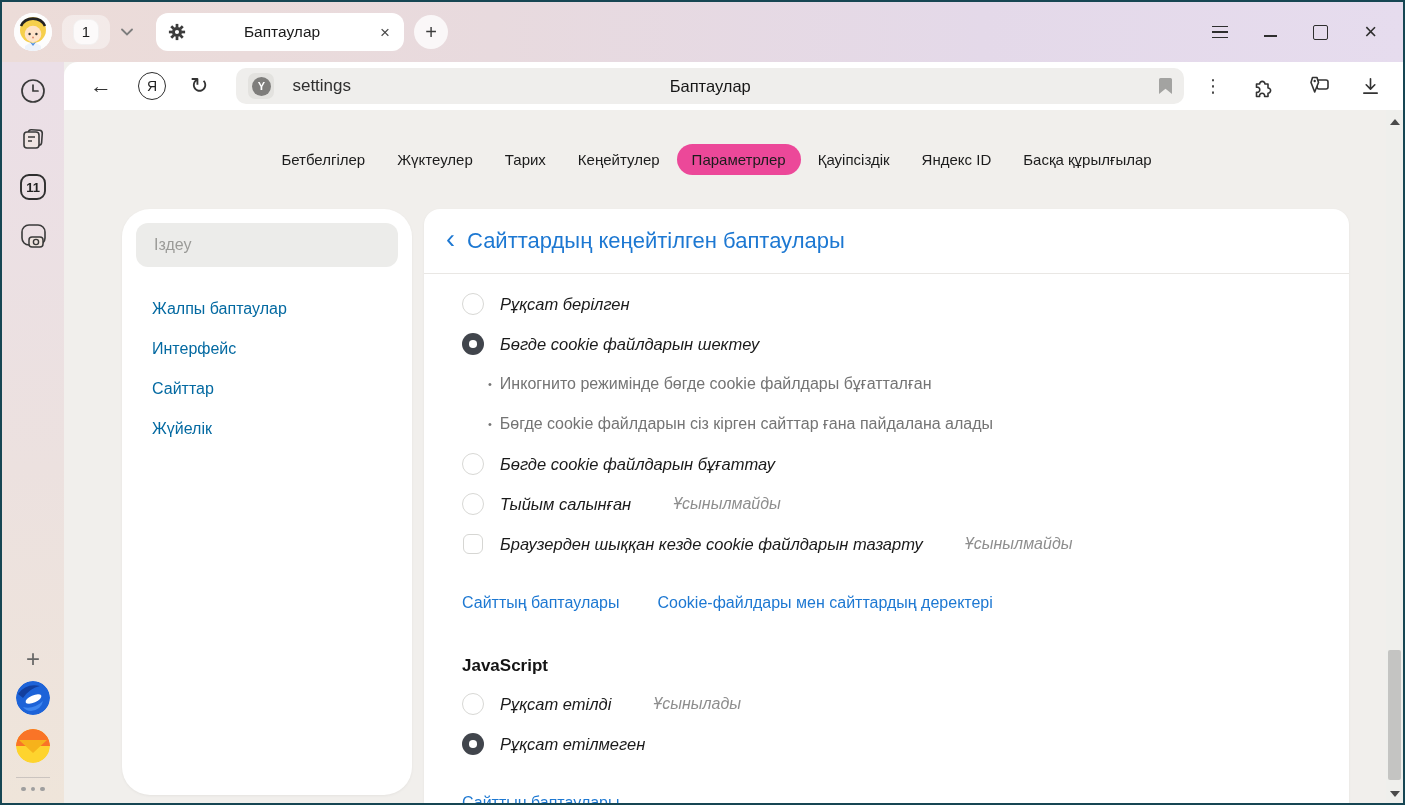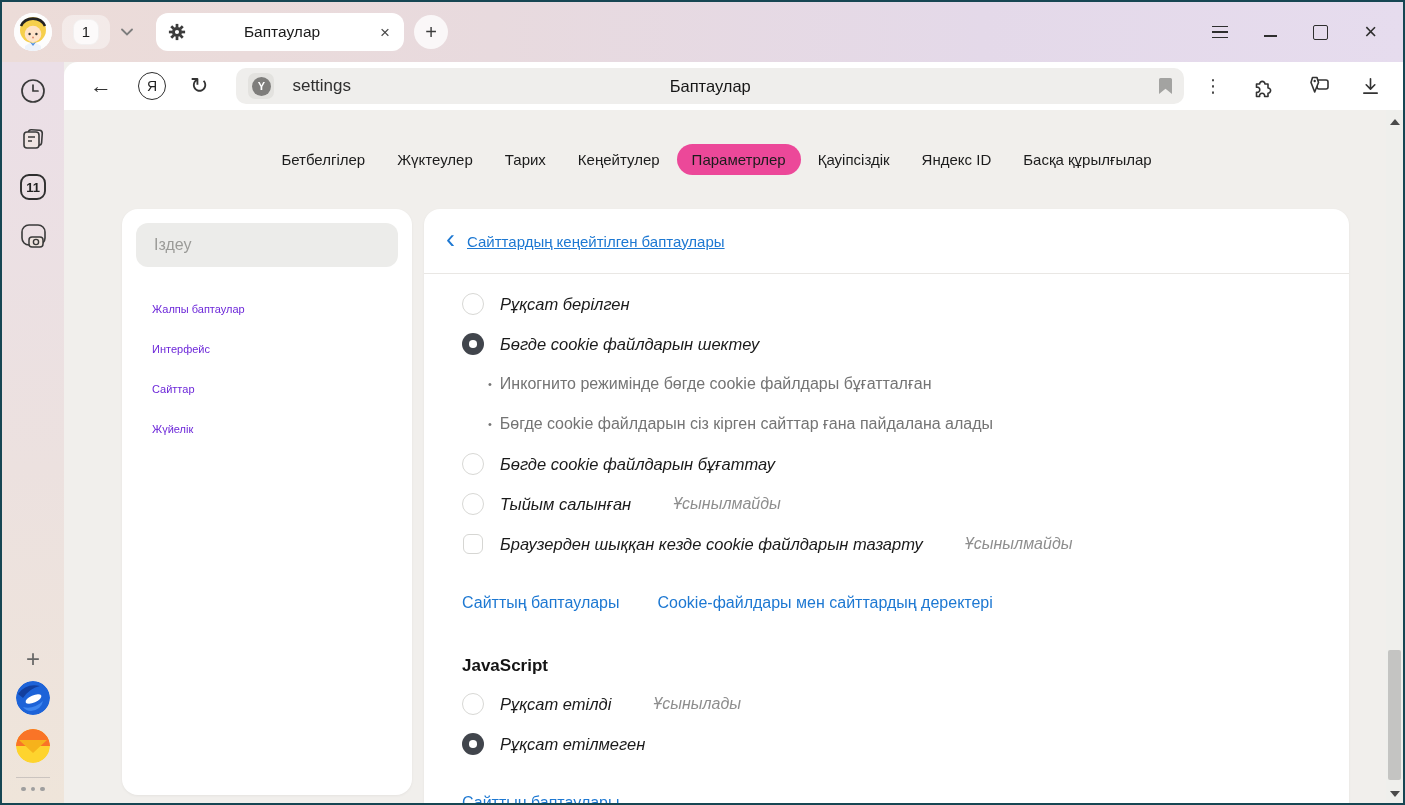--- a/index.html
+++ b/index.html
@@ -60,34 +60,34 @@
   .bookmark{margin-left:auto;flex:none;}
   .tb-right{display:flex;align-items:center;gap:30px;margin:0 22px 0 20px;}
   .tb-dots{font-size:18px;color:#3d3d3d;}
 
   
   .main{position:absolute;top:108px;left:62px;right:0;bottom:0;background:#f1efec;overflow:hidden;}
   .nav-tabs{position:absolute;top:34px;left:0;right:34px;display:flex;justify-content:center;gap:2px;}
   .nav-tab{padding:7px 15px;font-size:15px;color:#1c1c1c;border-radius:17px;white-space:nowrap;}
   .nav-tab.active{background:#ec4899;}
 
-  .side-panel{position:absolute;top:99px;left:58px;width:290px;height:586px;background:#fff;border-radius:16px;
+  .side-panel{position:absolute;top:99px;left:58px;width:290px;height:586px;background:#fff;border-radius:28px;
               box-shadow:0 1px 3px rgba(0,0,0,.05);box-sizing:border-box;padding:14px;}
   .search-box{height:44px;border-radius:12px;background:#ececea;display:flex;align-items:center;box-sizing:border-box;}
   .search-box input{border:none;outline:none;background:transparent;margin-left:16px;font-size:16px;width:85%;
                     font-family:"Liberation Sans",sans-serif;color:#222;}
   .search-box input::placeholder{color:#9b9b98;}
   .side-items{margin-top:22px;}
-  .side-item{height:40px;display:flex;align-items:center;padding-left:16px;font-size:11px;color:#6d28d9;border-radius:10px;}
+  .side-item{height:40px;display:flex;align-items:center;padding-left:16px;font-size:16px;color:#0369a1;border-radius:10px;}
 
   .main-panel{position:absolute;top:99px;left:360px;right:54px;bottom:-16px;background:#fff;
               border-radius:16px 16px 0 0;box-shadow:0 1px 3px rgba(0,0,0,.05);box-sizing:border-box;}
   .panel-header{height:64px;display:flex;align-items:center;padding-left:22px;border-bottom:1px solid #e9e7e4;}
   .back-chevron{font-size:27px;color:#1d78d2;margin-right:12px;line-height:1;margin-top:-3px;}
-  .panel-heading{font-size:15px;color:#1d78d2;text-decoration:underline;}
+  .panel-heading{font-size:22px;color:#1d78d2;}
   .panel-content{padding:10px 40px 0 38px;}
   .opt-row{height:40px;display:flex;align-items:center;font-style:italic;}
   .radio{width:22px;height:22px;border-radius:50%;border:1.6px solid #d8d8d5;box-sizing:border-box;flex:none;
          display:flex;align-items:center;justify-content:center;background:#fff;}
   .radio.checked{border:none;background:#41454c;}
   .radio .dot{width:7.5px;height:7.5px;border-radius:50%;background:#fff;}
   .checkbox{width:20px;height:20px;border-radius:6px;border:1.6px solid #d6d6d3;box-sizing:border-box;flex:none;background:#fff;margin:0 1px;}
   .opt-label{margin-left:16px;font-size:16.5px;color:#1a1a1a;}
   .opt-note{margin-left:42px;font-size:16px;color:#8e8e8e;}
   .detail-row{height:40px;display:flex;align-items:center;padding-left:26px;color:#747474;font-size:16px;}

